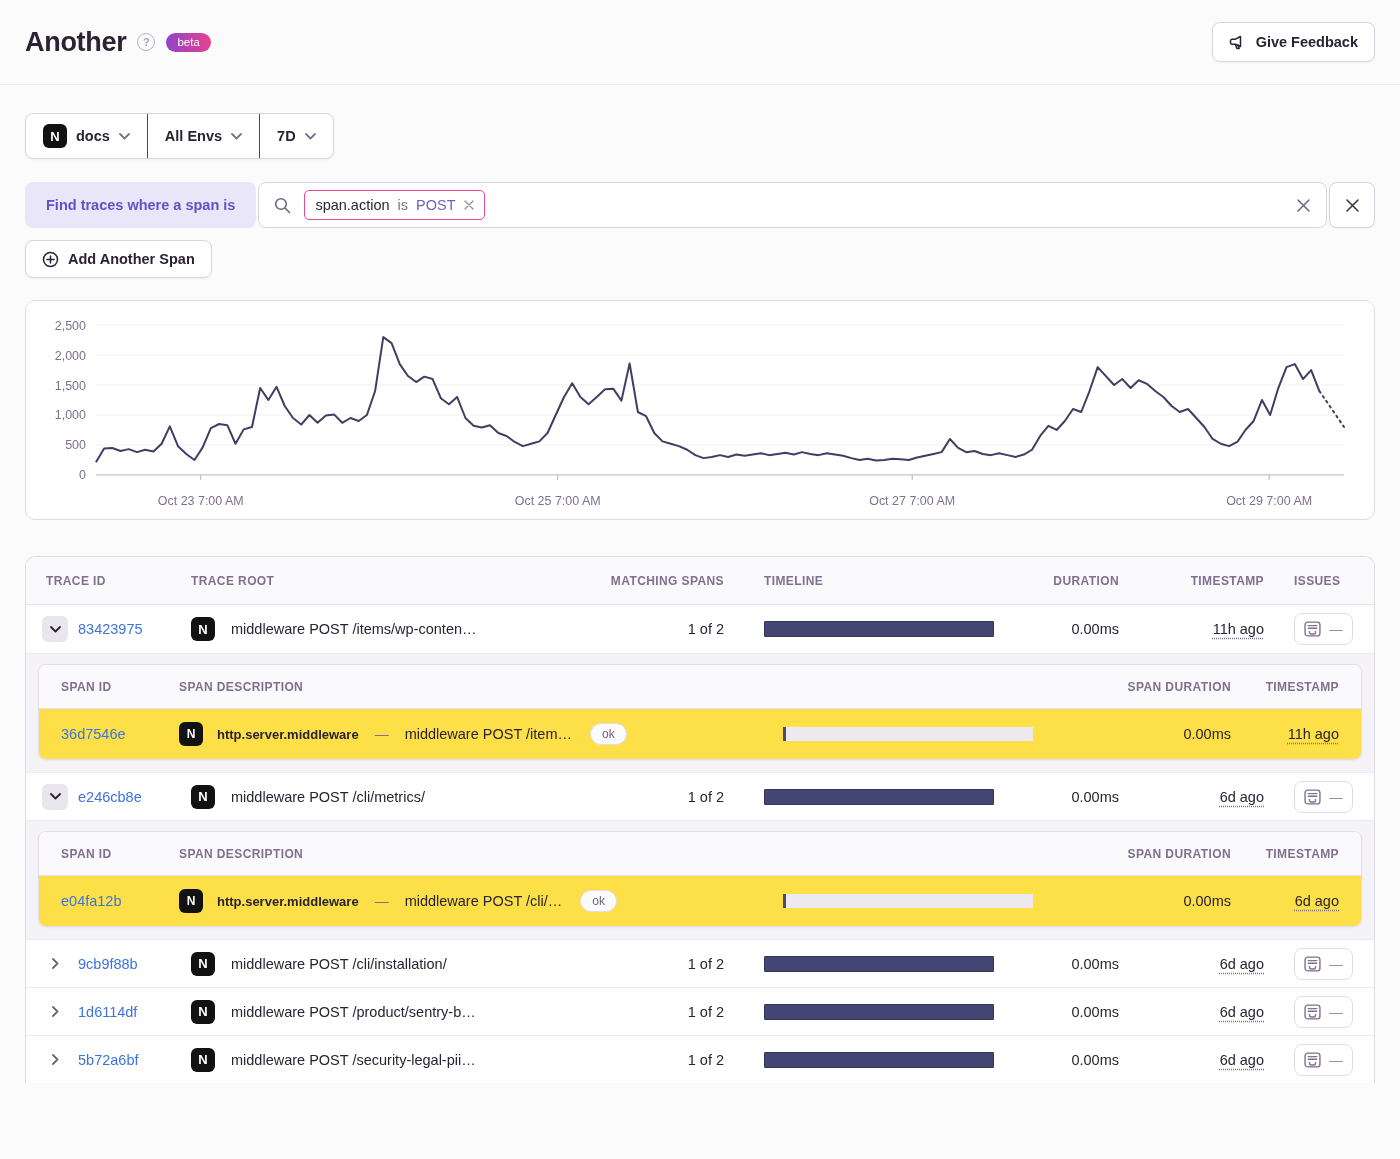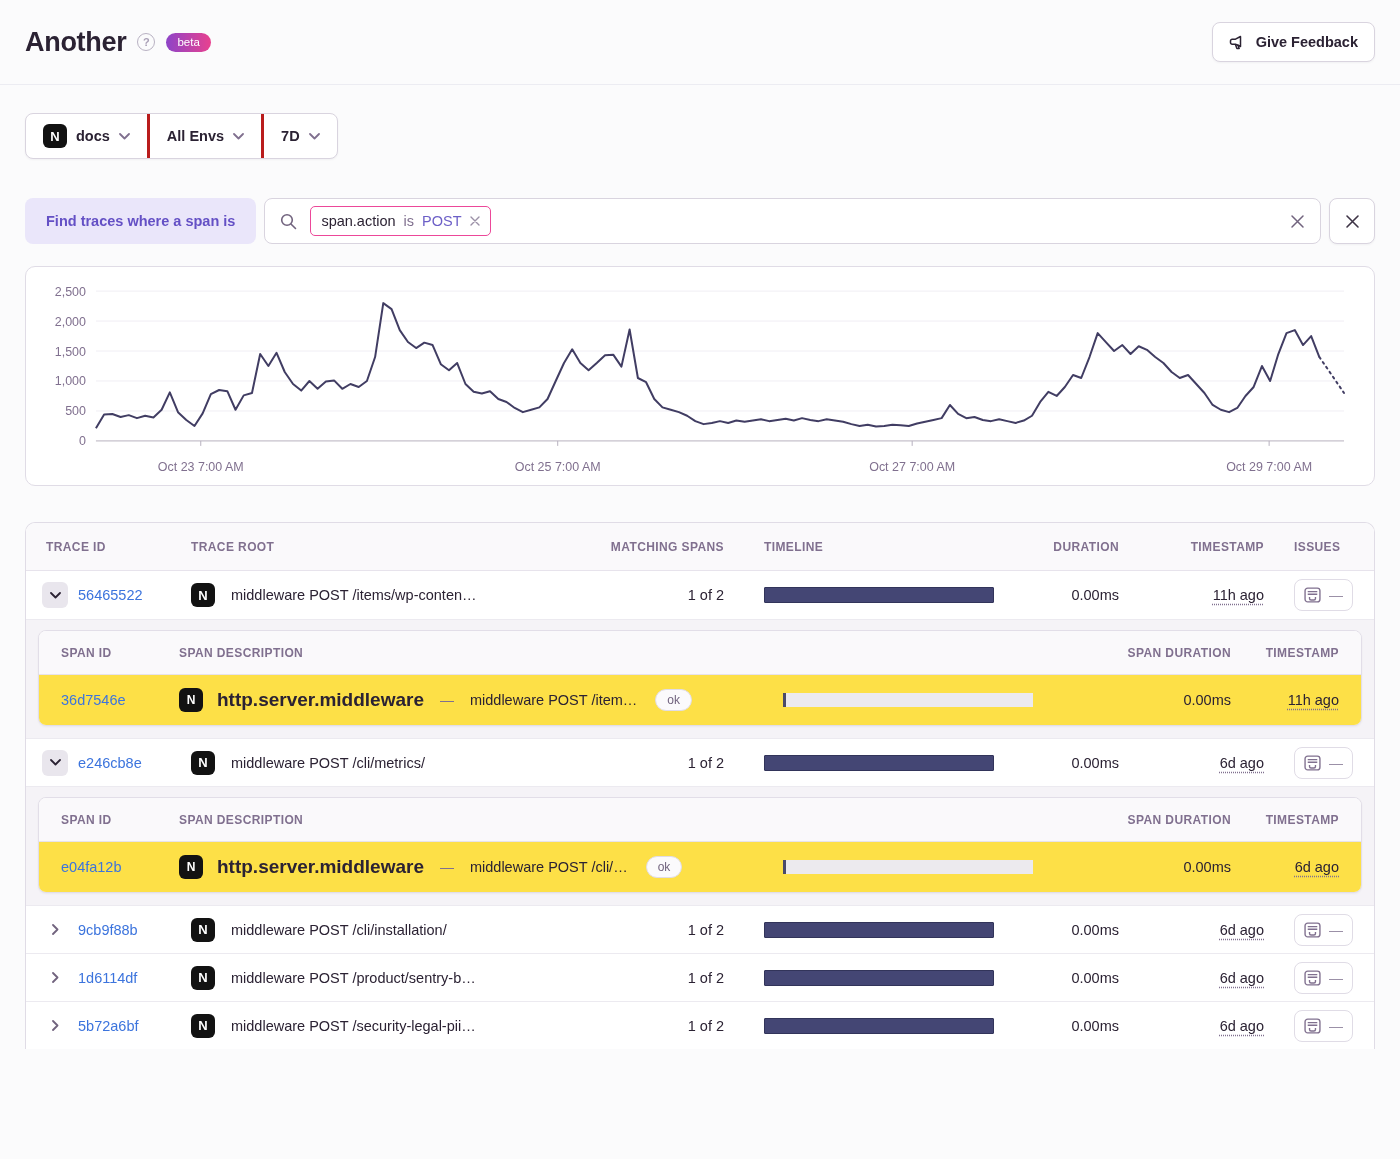--- a/index.html
+++ b/index.html
@@ -18,27 +18,27 @@
   font-weight:400;padding:3.5px 11px;border-radius:20px}
 .btn{display:inline-flex;align-items:center;gap:9px;background:#fff;border:1px solid #d9d4df;
   border-radius:8px;padding:0 16px;height:40px;font-size:14.5px;font-weight:600;color:#2b2233;
   cursor:pointer;box-shadow:0 1px 2px rgba(43,34,51,.05);font-family:inherit}
 
 
 .main{padding:0 25px}
 .filterbar{margin-top:28px;display:inline-flex;align-items:stretch;background:#fff;
   border:1px solid #d9d4df;border-radius:8px;height:46px;box-shadow:0 1px 2px rgba(43,34,51,.05)}
 .fseg{display:flex;align-items:center;gap:9px;padding:0 17px;font-weight:600;font-size:14.5px;cursor:pointer}
-.fseg + .fseg{border-left:3px solid #b91c1c}
+.fseg + .fseg{border-left:1px solid #b91c1c}
 .nlogo{width:24px;height:24px;background:#121212;color:#fff;border-radius:6px;display:flex;
   align-items:center;justify-content:center;font-weight:700;font-size:13px;flex:0 0 auto}
 .chev-dd{color:#80708f;display:flex}
 
 
-.query-row{margin-top:39px;display:flex;gap:8px}
+.query-row{margin-top:23px;display:flex;gap:2px}
 .find-pill{display:flex;align-items:center;background:#eae6fa;color:#6450c5;font-weight:600;
   font-size:14.5px;border-radius:8px;padding:0 21px;height:46px;white-space:nowrap}
 .searchbar{flex:1;display:flex;align-items:center;gap:13px;background:#fff;
   border:1px solid #d9d4df;border-radius:8px;height:46px;padding:0 15px}
 .token{display:inline-flex;align-items:center;gap:8px;border:1px solid #ec4899;border-radius:5px;
   padding:6px 10px;font-size:14.5px;cursor:pointer}
 .tok-key{color:#2b2233}.tok-op{color:#80708f}.tok-val{color:#6c5fc7}
 .tok-x{color:#9b90a7;display:flex;cursor:pointer}
 .sb-clear{margin-left:auto;display:flex;cursor:pointer}
 .close-btn{width:46px;height:46px;flex:0 0 auto;display:flex;align-items:center;justify-content:center;
@@ -98,21 +98,21 @@
 .sgrid{display:grid;grid-template-columns:140px 1fr 300px 160px 130px;align-items:center}
 .subhead{height:44px;background:#faf9fb;border-bottom:1px solid #e7e3ec;font-size:12px;font-weight:700;
   color:#80708f;letter-spacing:.4px;text-transform:uppercase}
 .sh-id{padding-left:22px}
 .sh-right{text-align:right}
 .sh-ts{padding-right:22px}
 .srow{height:50px;background:#fde047}
 .s-id{padding-left:22px}
 .s-desc{gap:14px;overflow:hidden;white-space:nowrap}
 .s-desc .nlogo{width:24px;height:24px;border-radius:6px;font-size:12px}
-.op{font-weight:700;font-size:19px}
+.op{font-weight:700;font-size:13px}
 .desc-dash{color:#80708f;padding:0 2px}
 .desc-text{font-size:14.5px;color:#2b2233}
 .ok-badge{border:1px solid #e0dce6;border-radius:20px;padding:3px 11px;font-size:12px;color:#71637e;
   background:#fbfafc;margin-left:4px}
 .s-track{padding-left:12px}
 .track{width:250px;height:14px;background:#eceaee;position:relative}
 .track-tick{position:absolute;left:0;top:0;width:3px;height:14px;background:#4a4a6a}
 .s-dur{justify-content:flex-end;font-size:14.5px}
 .s-ts{justify-content:flex-end;padding-right:22px;font-size:14.5px}
 </style>
@@ -192,20 +192,31 @@
           </svg>
         </span>
     </div>
     <div class="close-btn">
       <span>
           <svg width="15" height="15" viewBox="0 0 15 15" stroke="#3e3446" stroke-width="1.6" stroke-linecap="round">
             <path d="M2 2l11 11M13 2L2 13"></path>
           </svg>
         </span>
     </div>
+  </div>
+  <div class="add-row">
+    <button class="btn add-btn">
+      <span>
+          <svg width="17" height="17" viewBox="0 0 17 17" fill="none" stroke="#2b2233" stroke-width="1.5" stroke-linecap="round">
+            <circle cx="8.5" cy="8.5" r="7"></circle>
+            <path d="M8.5 5v7M5 8.5h7"></path>
+          </svg>
+        </span>
+      <span>Add Another Span</span>
+    </button>
   </div>
 
   
   <div class="card chart-card">
     <svg id="spans-chart" width="100%" height="200" viewBox="0 0 1310 200">
         <line x1="50" y1="160" x2="1300" y2="160" stroke="#b7b1bf" stroke-width="1"></line>
         <text x="40" y="164.5" text-anchor="end" fill="#80708f" font-size="12.5">0</text>
         <line x1="50" y1="130" x2="1300" y2="130" stroke="#f0eef4" stroke-width="1"></line>
         <text x="40" y="134.5" text-anchor="end" fill="#80708f" font-size="12.5">500</text>
         <line x1="50" y1="100" x2="1300" y2="100" stroke="#f0eef4" stroke-width="1"></line>
@@ -241,21 +252,21 @@
       <div class="hc hc-iss">Issues</div>
     </div>
     <div id="trace-rows">
         <div class="tgrid trow">
           <div class="cell c-id">
             <span class="chevbtn chev-open">
               <svg width="11" height="7" viewBox="0 0 11 7" fill="none">
                 <path d="M1 1l4.5 4.5L10 1" stroke="currentColor" stroke-width="1.8" stroke-linecap="round" stroke-linejoin="round"></path>
               </svg>
             </span>
-            <a class="idlink">56465522</a>
+            <a class="idlink">83423975</a>
           </div>
           <div class="cell c-root">
             <span class="nlogo">N</span>
             <span class="root-text">middleware POST /items/wp-conten…</span>
           </div>
           <div class="cell c-match">1 of 2</div>
           <div class="cell c-timeline">
             <div class="tbar"></div>
           </div>
           <div class="cell c-dur">0.00ms</div>

